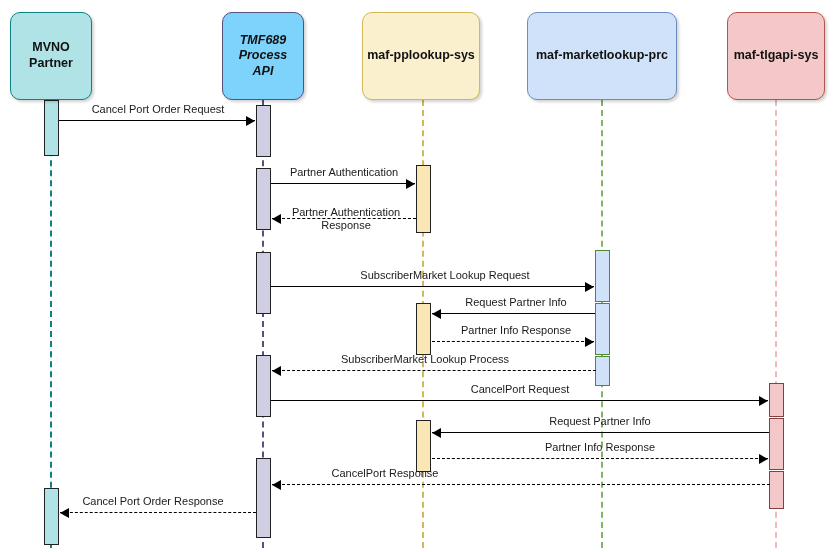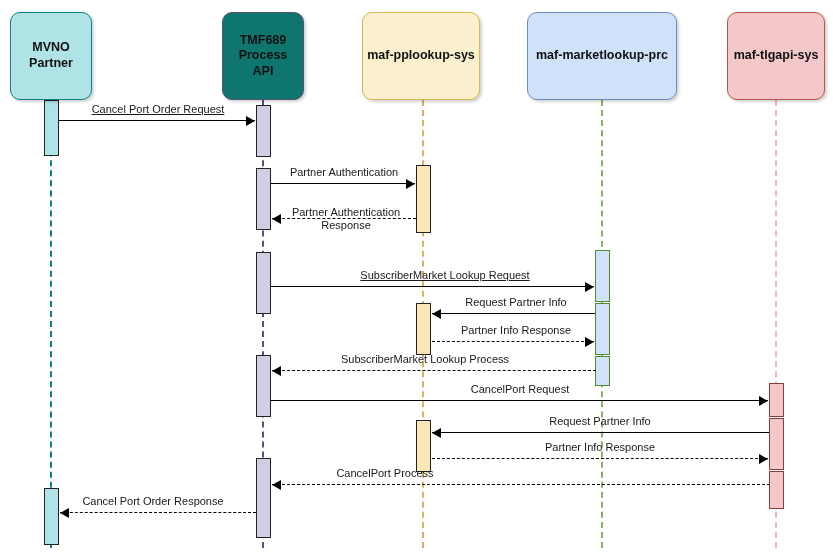--- a/index.html
+++ b/index.html
@@ -106,61 +106,61 @@
       <div class="activation" style="left: 595px; top: 250px; width: 15px; height: 52px; background: rgb(207, 226, 249); border-color: rgb(79, 138, 47);"></div>
       <div class="activation" style="left: 595px; top: 303px; width: 15px; height: 52px; background: rgb(207, 226, 249); border-color: rgb(79, 138, 47);"></div>
       <div class="activation" style="left: 595px; top: 356px; width: 15px; height: 30px; background: rgb(207, 226, 249); border-color: rgb(79, 138, 47);"></div>
       <div class="activation" style="left: 769px; top: 383px; width: 15px; height: 34px; background: rgb(244, 199, 200); border-color: rgb(132, 64, 64);"></div>
       <div class="activation" style="left: 769px; top: 418px; width: 15px; height: 52px; background: rgb(244, 199, 200); border-color: rgb(132, 64, 64);"></div>
       <div class="activation" style="left: 769px; top: 471px; width: 15px; height: 38px; background: rgb(244, 199, 200); border-color: rgb(132, 64, 64);"></div>
     </div>
   <div id="messages-layer">
       <div class="msg-line" style="left: 59px; top: 120px; width: 196px;"></div>
       <div class="arrowhead right" style="top: 115.5px; left: 246px;"></div>
-      <div class="msg-label" style="left: 67px; top: 103px; width: 182px; text-decoration: underline;">Cancel Port Order Request</div>
+      <div class="msg-label" style="left: 67px; top: 103px; width: 182px;">Cancel Port Order Request</div>
       <div class="msg-line" style="left: 271px; top: 183px; width: 144px;"></div>
       <div class="arrowhead right" style="top: 178.5px; left: 406px;"></div>
       <div class="msg-label" style="left: 274px; top: 166px; width: 140px;">Partner Authentication</div>
       <div class="msg-line dashed" style="left: 272px; top: 218px; width: 144px;"></div>
       <div class="arrowhead left" style="top: 213.5px; left: 272px;"></div>
       <div class="msg-label" style="left: 276px; top: 206px; width: 140px;">Partner Authentication
 Response</div>
       <div class="msg-line" style="left: 271px; top: 286px; width: 323px;"></div>
       <div class="arrowhead right" style="top: 281.5px; left: 585px;"></div>
-      <div class="msg-label" style="left: 300px; top: 269px; width: 290px; text-decoration: underline;">SubscriberMarket Lookup Request</div>
+      <div class="msg-label" style="left: 300px; top: 269px; width: 290px;">SubscriberMarket Lookup Request</div>
       <div class="msg-line" style="left: 432px; top: 313px; width: 163px;"></div>
       <div class="arrowhead left" style="top: 308.5px; left: 432px;"></div>
       <div class="msg-label" style="left: 436px; top: 296px; width: 160px;">Request Partner Info</div>
       <div class="msg-line dashed" style="left: 432px; top: 341px; width: 162px;"></div>
       <div class="arrowhead right" style="top: 336.5px; left: 585px;"></div>
       <div class="msg-label" style="left: 436px; top: 324px; width: 160px;">Partner Info Response</div>
       <div class="msg-line dashed" style="left: 272px; top: 370px; width: 324px;"></div>
       <div class="arrowhead left" style="top: 365.5px; left: 272px;"></div>
       <div class="msg-label" style="left: 280px; top: 353px; width: 290px;">SubscriberMarket Lookup Process</div>
       <div class="msg-line" style="left: 271px; top: 400px; width: 497px;"></div>
       <div class="arrowhead right" style="top: 395.5px; left: 759px;"></div>
       <div class="msg-label" style="left: 400px; top: 383px; width: 240px;">CancelPort Request</div>
       <div class="msg-line" style="left: 432px; top: 432px; width: 337px;"></div>
       <div class="arrowhead left" style="top: 427.5px; left: 432px;"></div>
       <div class="msg-label" style="left: 450px; top: 415px; width: 300px;">Request Partner Info</div>
       <div class="msg-line dashed" style="left: 432px; top: 458px; width: 336px;"></div>
       <div class="arrowhead right" style="top: 453.5px; left: 759px;"></div>
       <div class="msg-label" style="left: 450px; top: 441px; width: 300px;">Partner Info Response</div>
       <div class="msg-line dashed" style="left: 272px; top: 484px; width: 498px;"></div>
       <div class="arrowhead left" style="top: 479.5px; left: 272px;"></div>
-      <div class="msg-label" style="left: 280px; top: 467px; width: 210px;">CancelPort Process</div>
+      <div class="msg-label" style="left: 280px; top: 467px; width: 210px;">CancelPort Response</div>
       <div class="msg-line dashed" style="left: 60px; top: 512px; width: 196px;"></div>
       <div class="arrowhead left" style="top: 507.5px; left: 60px;"></div>
       <div class="msg-label" style="left: 58px; top: 495px; width: 190px;">Cancel Port Order Response</div>
     </div>
   <div id="participants-layer">
       <div class="participant" style="left: 10px; top: 12px; width: 82px; height: 88px; background: rgb(176, 227, 230); border-color: rgb(14, 128, 136);">
         <span style="white-space: pre-line;">MVNO Partner</span>
       </div>
-      <div class="participant" style="left: 222px; top: 12px; width: 82px; height: 88px; background: #0f766e; border-color: rgb(86, 81, 126);">
+      <div class="participant" style="left: 222px; top: 12px; width: 82px; height: 88px; background: #7dd3fc; border-color: rgb(86, 81, 126); font-style: italic;">
         <span style="white-space: pre-line;">TMF689
 Process API</span>
       </div>
       <div class="participant" style="left: 362px; top: 12px; width: 118px; height: 88px; background: rgb(251, 240, 205); border-color: rgb(214, 182, 86);">
         <span style="white-space: pre-line;">maf-pplookup-sys</span>
       </div>
       <div class="participant" style="left: 527px; top: 12px; width: 150px; height: 88px; background: rgb(207, 226, 249); border-color: rgb(108, 142, 191);">
         <span style="white-space: pre-line;">maf-marketlookup-prc</span>
       </div>
       <div class="participant" style="left: 727px; top: 12px; width: 98px; height: 88px; background: rgb(244, 199, 200); border-color: rgb(184, 84, 80);">

